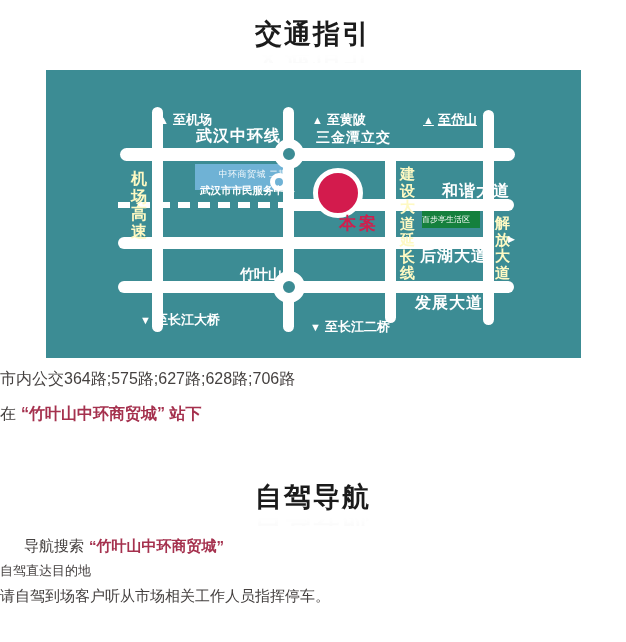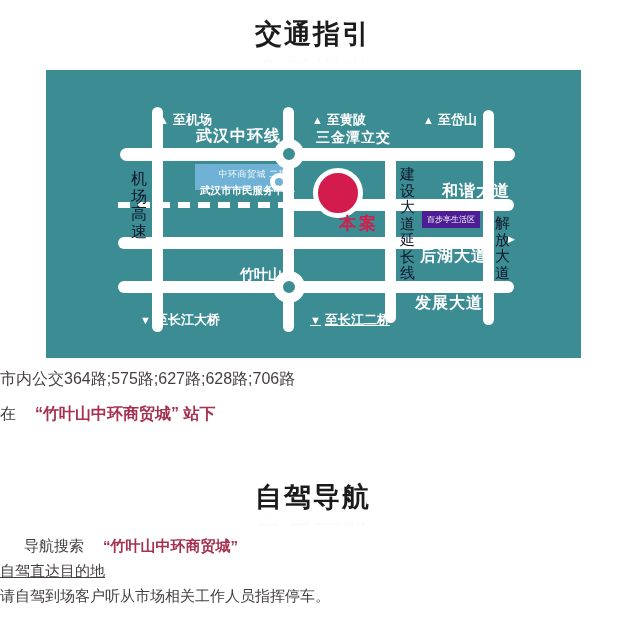--- a/index.html
+++ b/index.html
@@ -41,50 +41,50 @@
   .site-label { position:absolute; left:293px; top:142px; font-size:17px; font-weight:bold;
                 color:#cf1f4e; letter-spacing:3px; }
 
   .mlabel { position:absolute; color:#fff; font-weight:bold; white-space:nowrap;text-align:center; }
   .dest  { font-size:13px; }
   .dest .tri { font-size:11px; margin-right:4px; }
   .l-zhonghuan { left:150px; top:56px;  font-size:16px; letter-spacing:1px; }
   .l-sanjintan { left:270px; top:59px;  font-size:14px; letter-spacing:1px; }
   .d-airport   { left:112px; top:41px; }
   .d-huangpi   { left:266px; top:41px; }
-  .d-daishan   { left:377px; top:41px; }
+  .d-daishan   { left:377px; top:41px;text-decoration:underline; }
   .d-bridge1   { left:94px;  top:241px; }
-  .d-bridge2   { left:264px; top:241px;text-decoration:underline; }
+  .d-bridge2   { left:264px; top:248px; }
   .l-hexie  { left:396px; top:111px; font-size:16px; letter-spacing:1px; }
   .l-houhu  { left:374px; top:176px; font-size:16px; letter-spacing:1px; }
   .l-fazhan { left:369px; top:223px; font-size:16px; letter-spacing:1px; }
   .l-zhuyeshan { left:194px; top:196px; font-size:14px; }
-  .vtext { position:absolute; color:#0f172a; font-weight:normal; word-break:break-all; text-align:center; }
+  .vtext { position:absolute; color:#fef9c3; font-weight:bold; word-break:break-all; text-align:center; }
   .v-jichang { left:84px;  top:100px; width:18px; font-size:16px; line-height:17.5px; }
   .v-jianshe { left:353px; top:96px;  width:17px; font-size:15px; line-height:16.5px; }
   .v-jiefang { left:448px; top:145px; width:17px; font-size:15px; line-height:16.5px; }
   .jiefang-arrow { position:absolute; left:462px; top:164px; color:#fff; font-size:9px; }
 
   .bluebox { position:absolute; color:#fff; }
   .mallbox { left:149px; top:94px; width:96px; height:26px; background:rgba(114,180,216,.95);
              padding:4px 3px 0 5px;text-align:right; }
   .mallbox .ln1 { font-size:9px;  letter-spacing:.5px; opacity:.92; }
   .mallbox .ln2 { font-size:10.5px; font-weight:bold; margin-top:3px; white-space:nowrap; }
-  .bbtbox { left:376px; top:141px; width:58px; height:17px; background:#4c1d95;
-            font-size:8px; line-height:17px; text-align:center; white-space:nowrap; }
+  .bbtbox { left:376px; top:141px; width:58px; height:17px; background:#15803d;
+            font-size:8px; line-height:17px; white-space:nowrap; }
 
   
   .tline { position:absolute; left:0; width:626px; text-align:left; color:#454140; font-size:16px; }
   .t1 { top:369px; }
   .t2 { top:404px; }
   .t3 { top:439px; }
   .d1 { top:537px; font-size:15px;padding-left:24px; }
-  .d2 { top:562px; font-size:15px;text-decoration:underline; }
+  .d2 { top:562px; font-size:13px; }
   .d3 { top:587px; font-size:15px; }
-  .hl { color:#a5314e; font-weight:bold; margin-left:19px; }
+  .hl { color:#a5314e; font-weight:bold; margin-left:5px; }
 </style>
 </head>
 <body>
 
 <div class="page">
 
   <div class="heading h1">交通指引</div>
   <div class="refl-clip rc1">
     <div class="refl-text">交通指引</div>
   </div>

